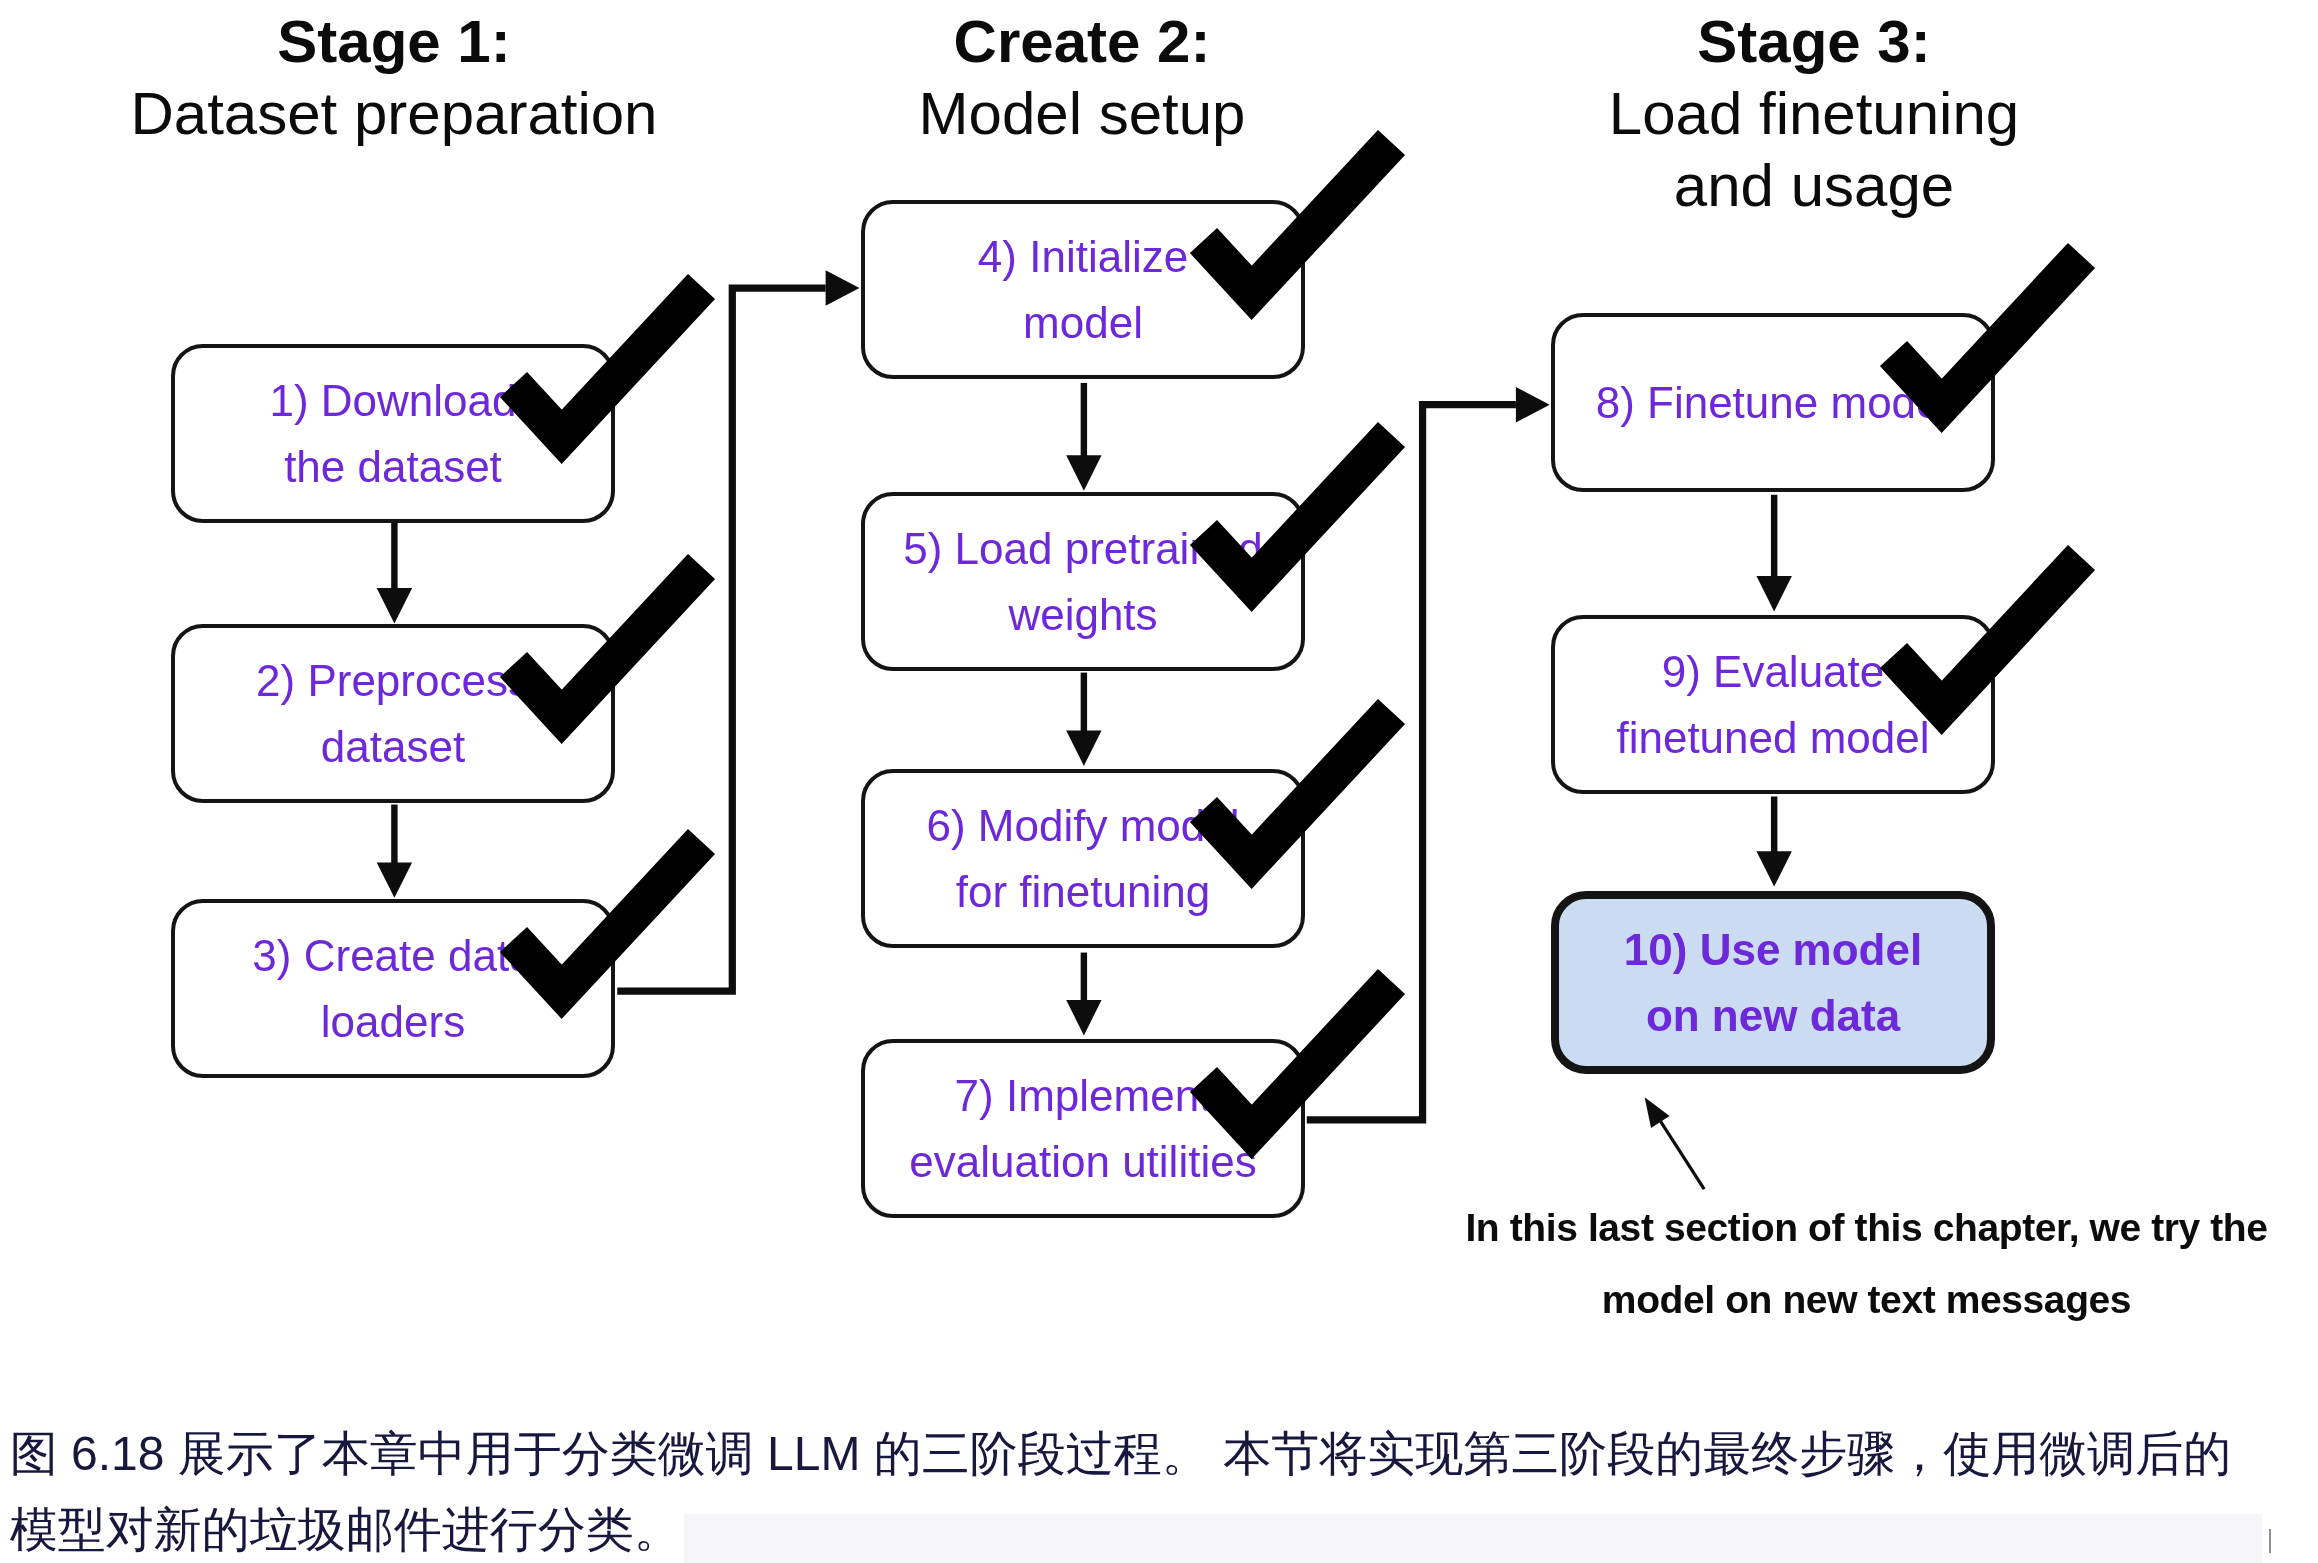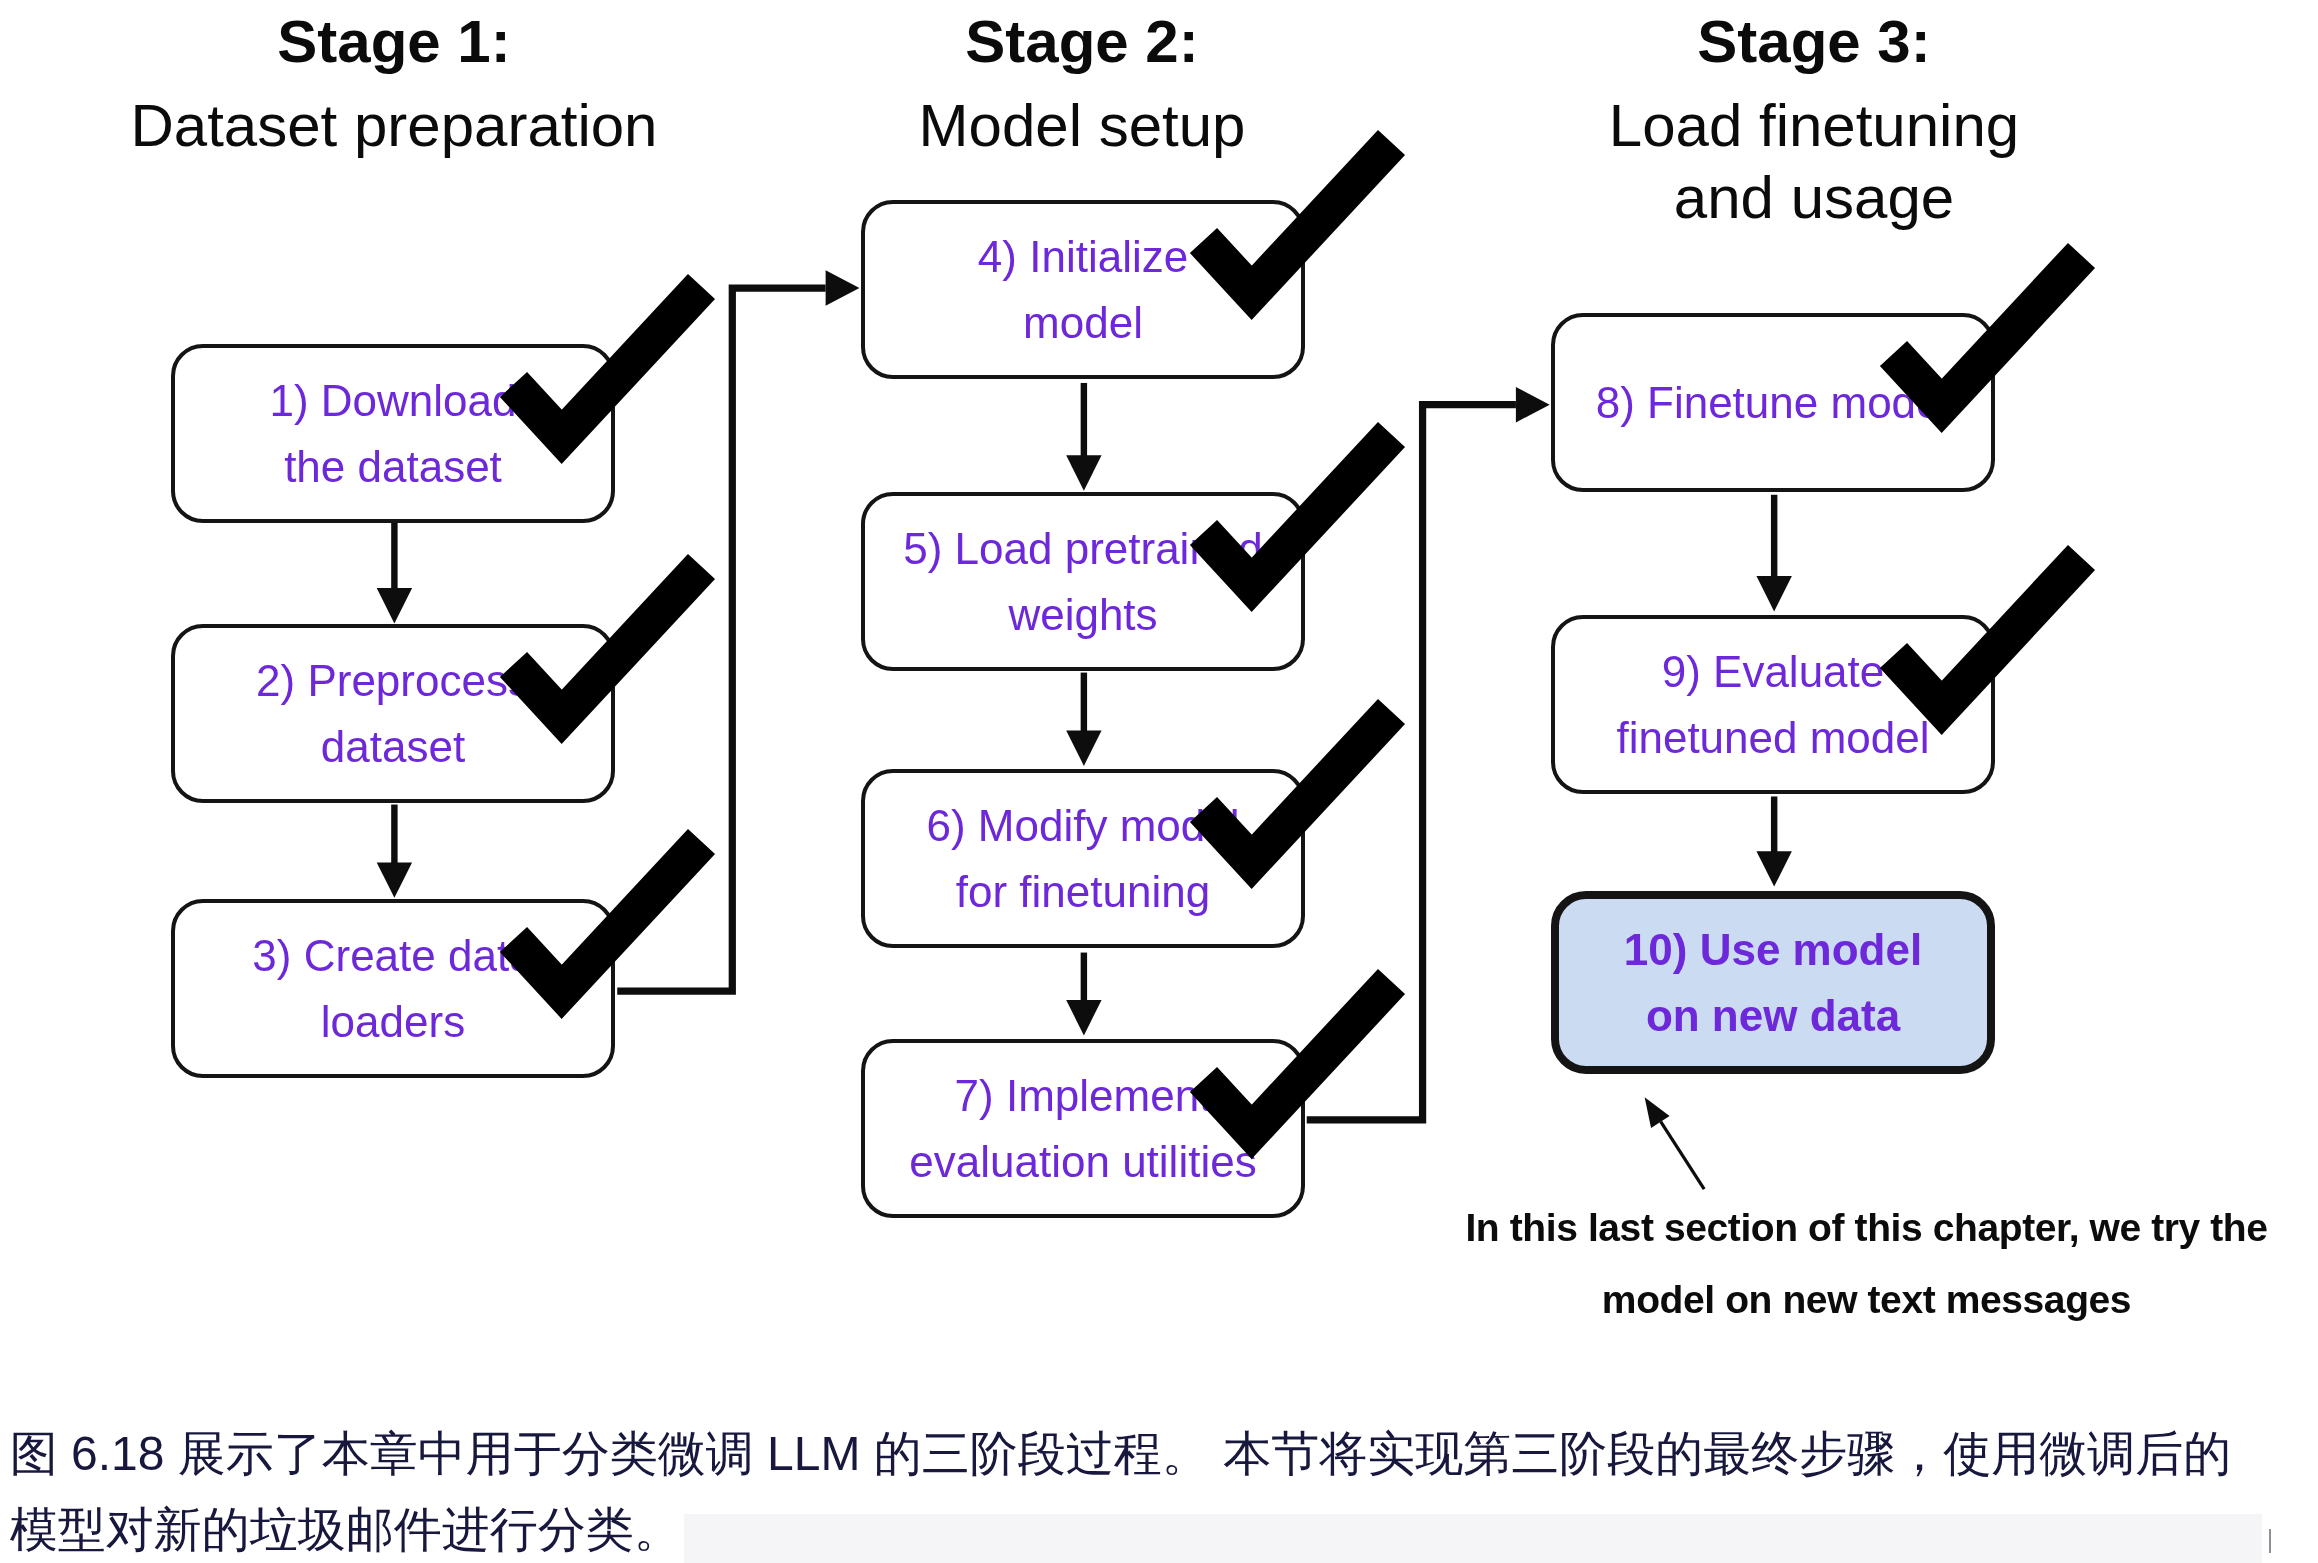--- a/index.html
+++ b/index.html
@@ -10,21 +10,21 @@
     font-family:"Liberation Sans", sans-serif;
     overflow:hidden;
   }
   
   .stage-title{
     position:absolute;top:6.4px;width:724px;
     text-align:center;color:#0b0b0b;
     font-size:60px;line-height:72px;
   }
   .stage-title .t{font-weight:bold;}
-  .stage-title .s{font-weight:normal;white-space:pre-line;margin-top:12px;}
+  .stage-title .s{font-weight:normal;white-space:pre-line;}
   #stage1{left:32px;}
   #stage2{left:720px;}
   #stage3{left:1452px;}
   
   .fbox{
     position:absolute;
     width:444px;height:179px;
     background:#ffffff;
     border:4px solid #141414;
     border-radius:32px;
@@ -93,21 +93,21 @@
 </head>
 <body>
 
 <div id="canvas">
 
   <div class="stage-title" id="stage1">
     <div class="t">Stage 1:</div>
     <div class="s">Dataset preparation</div>
   </div>
   <div class="stage-title" id="stage2">
-    <div class="t">Stage 2:</div>
+    <div class="t">Create 2:</div>
     <div class="s">Model setup</div>
   </div>
   <div class="stage-title" id="stage3">
     <div class="t">Stage 3:</div>
     <div class="s">Load finetuning
 and usage</div>
   </div>
 
   <svg id="connectors" viewBox="0 0 2882 1944" width="2319" height="1564">
 

